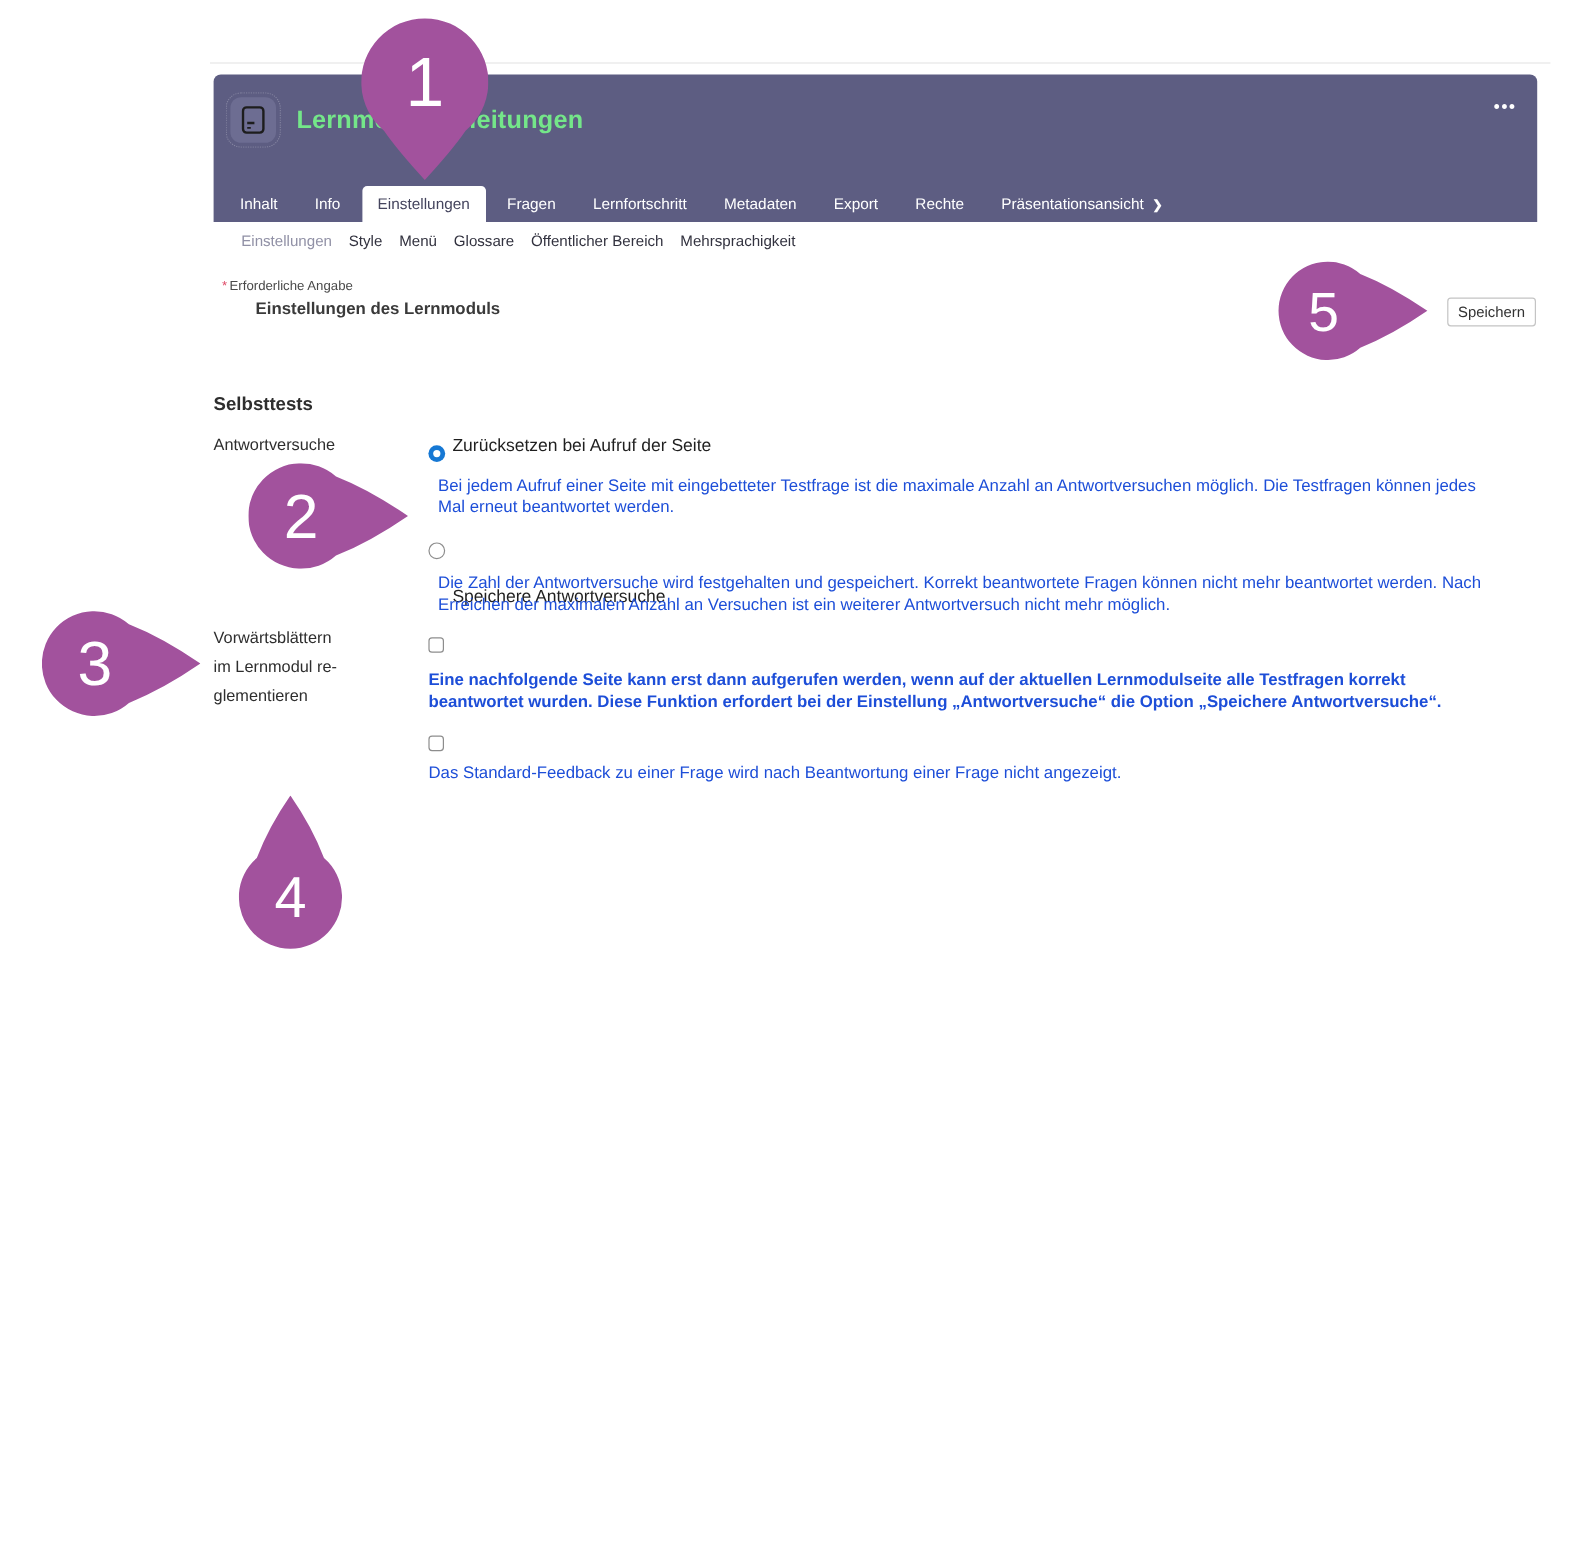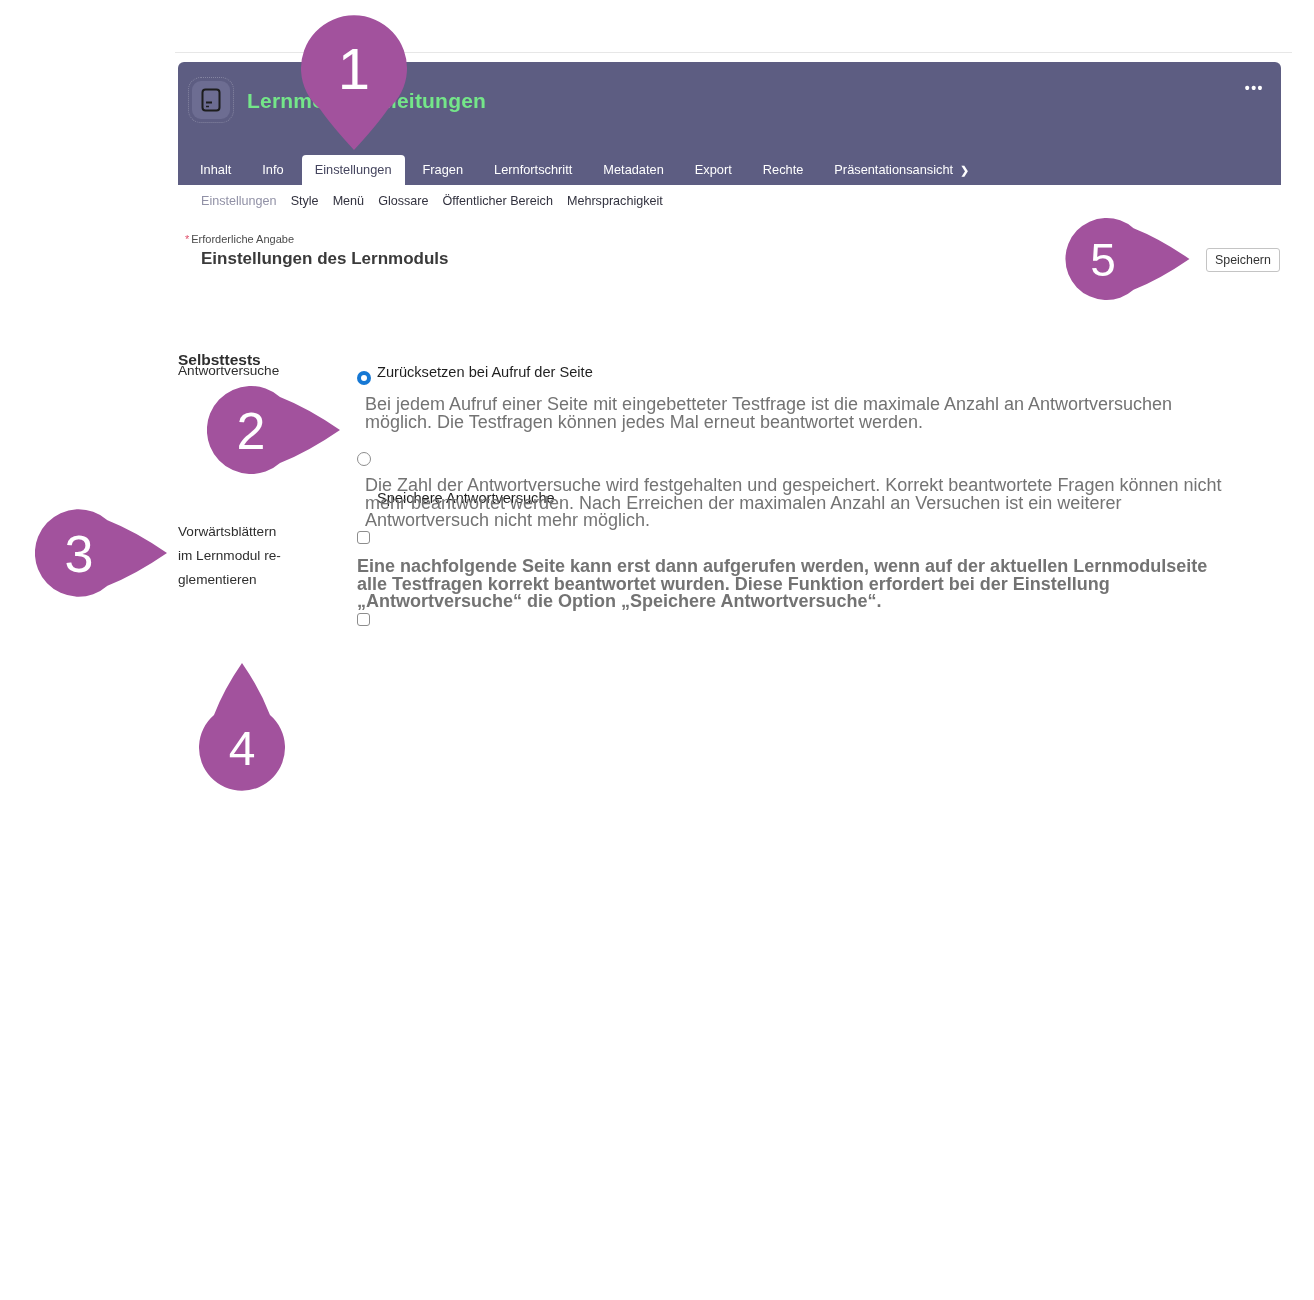--- a/index.html
+++ b/index.html
@@ -27,33 +27,33 @@
   .tab .chev { font-size:10.5px; font-weight:700; margin-left:7px; }
 
   
   .subtabs { position:absolute; left:201px; top:194px; display:flex; gap:14px; font-size:12.6px; }
   .subtab { color:#32323f; cursor:pointer; white-space:nowrap; }
   .subtab.muted { color:#9191a6; }
 
   
   .required-note { position:absolute; left:185px; top:233px; font-size:11px; color:#4a4a4a; }
   .required-note .star { color:#e0506c; margin-right:2px; }
-  .form-title { position:absolute; left:201px; top:249px; font-size:17px; font-weight:700; color:#3a3a3a; }
+  .form-title { position:absolute; left:213px; top:249px; font-size:14px; font-weight:700; color:#3a3a3a; }
   .save-btn { position:absolute; left:1206px; top:248px; height:24px; padding:0 8px;
               background:#ffffff; border:1px solid #c4c4c4; border-radius:3px;
               font-size:12.4px; color:#333; display:flex; align-items:center; justify-content:center;
               font-family:"Liberation Sans", sans-serif; cursor:pointer; }
 
-  .section-title { position:absolute; left:178px; top:329px; font-size:15.5px; font-weight:700; color:#2e2e2e;margin-top:22px; }
+  .section-title { position:absolute; left:178px; top:329px; font-size:15.5px; font-weight:700; color:#2e2e2e; }
 
   
   .field-label { position:absolute; left:178px; font-size:13.6px; color:#2e2e2e;
                  line-height:24px; white-space:pre-line; width:170px; }
   .option-label { position:absolute; font-size:14.6px; color:#1f1f1f; cursor:pointer; white-space:nowrap; }
-  .desc { position:absolute; font-size:18px; color:#737373; line-height:17.6px; width:872px; }
+  .desc { position:absolute; font-size:14px; color:#1d4ed8; line-height:17.6px; width:872px; }
 
   .radio { position:absolute; width:14px; height:14px; border-radius:50%; cursor:pointer; }
   .radio.on { background:#1678d4; }
   .radio.on::after { content:""; position:absolute; left:4px; top:4px; width:6px; height:6px;
                      background:#ffffff; border-radius:50%; }
   .radio.off { background:#ffffff; border:1px solid #8d8d8d; }
   .checkbox { position:absolute; width:13px; height:13px; background:#ffffff;
               border:1px solid #8d8d8d; border-radius:3px; cursor:pointer; }
 
   
@@ -118,20 +118,21 @@
   <div class="option-label" style="left:377px; top:446px;margin-top:44px;">Speichere Antwortversuche</div>
   <div class="desc" style="left:365px; top:477px;">Die Zahl der Antwortversuche wird festgehalten und gespeichert. Korrekt beantwortete Fragen können nicht mehr beantwortet werden. Nach Erreichen der maximalen Anzahl an Versuchen ist ein weiterer Antwortversuch nicht mehr möglich.</div>
 
   <div class="field-label" style="top:520px;">Vorwärtsblättern
 im Lernmodul re-
 glementieren</div>
   <span class="checkbox" style="left:357px; top:531px;"></span>
   <div class="desc" style="left:357px; top:558px;font-weight:bold;">Eine nachfolgende Seite kann erst dann aufgerufen werden, wenn auf der aktuellen Lernmodulseite alle Testfragen korrekt beantwortet wurden. Diese Funktion erfordert bei der Einstellung „Antwortversuche“ die Option „Speichere Antwortversuche“.</div>
 
   <span class="checkbox" style="left:357px; top:613px;"></span>
+  <div class="desc" style="left:357px; top:635px;">Das Standard-Feedback zu einer Frage wird nach Beantwortung einer Frage nicht angezeigt.</div>
 
   <div class="marker" style="left:301px; top:15px;">
     <svg width="106" height="135" viewBox="0 0 106 135">
         <path d="M53 135 Q30 110 19 94 A53 53 0 1 1 87 94 Q76 110 53 135 Z"></path>
       </svg>
   </div>
   <div class="marker-num" style="left:354px; top:69px; font-size:58px;">1</div>
 
   <div class="marker" style="left:207px; top:386px;">
     <svg width="133" height="88" viewBox="0 0 133 88">

